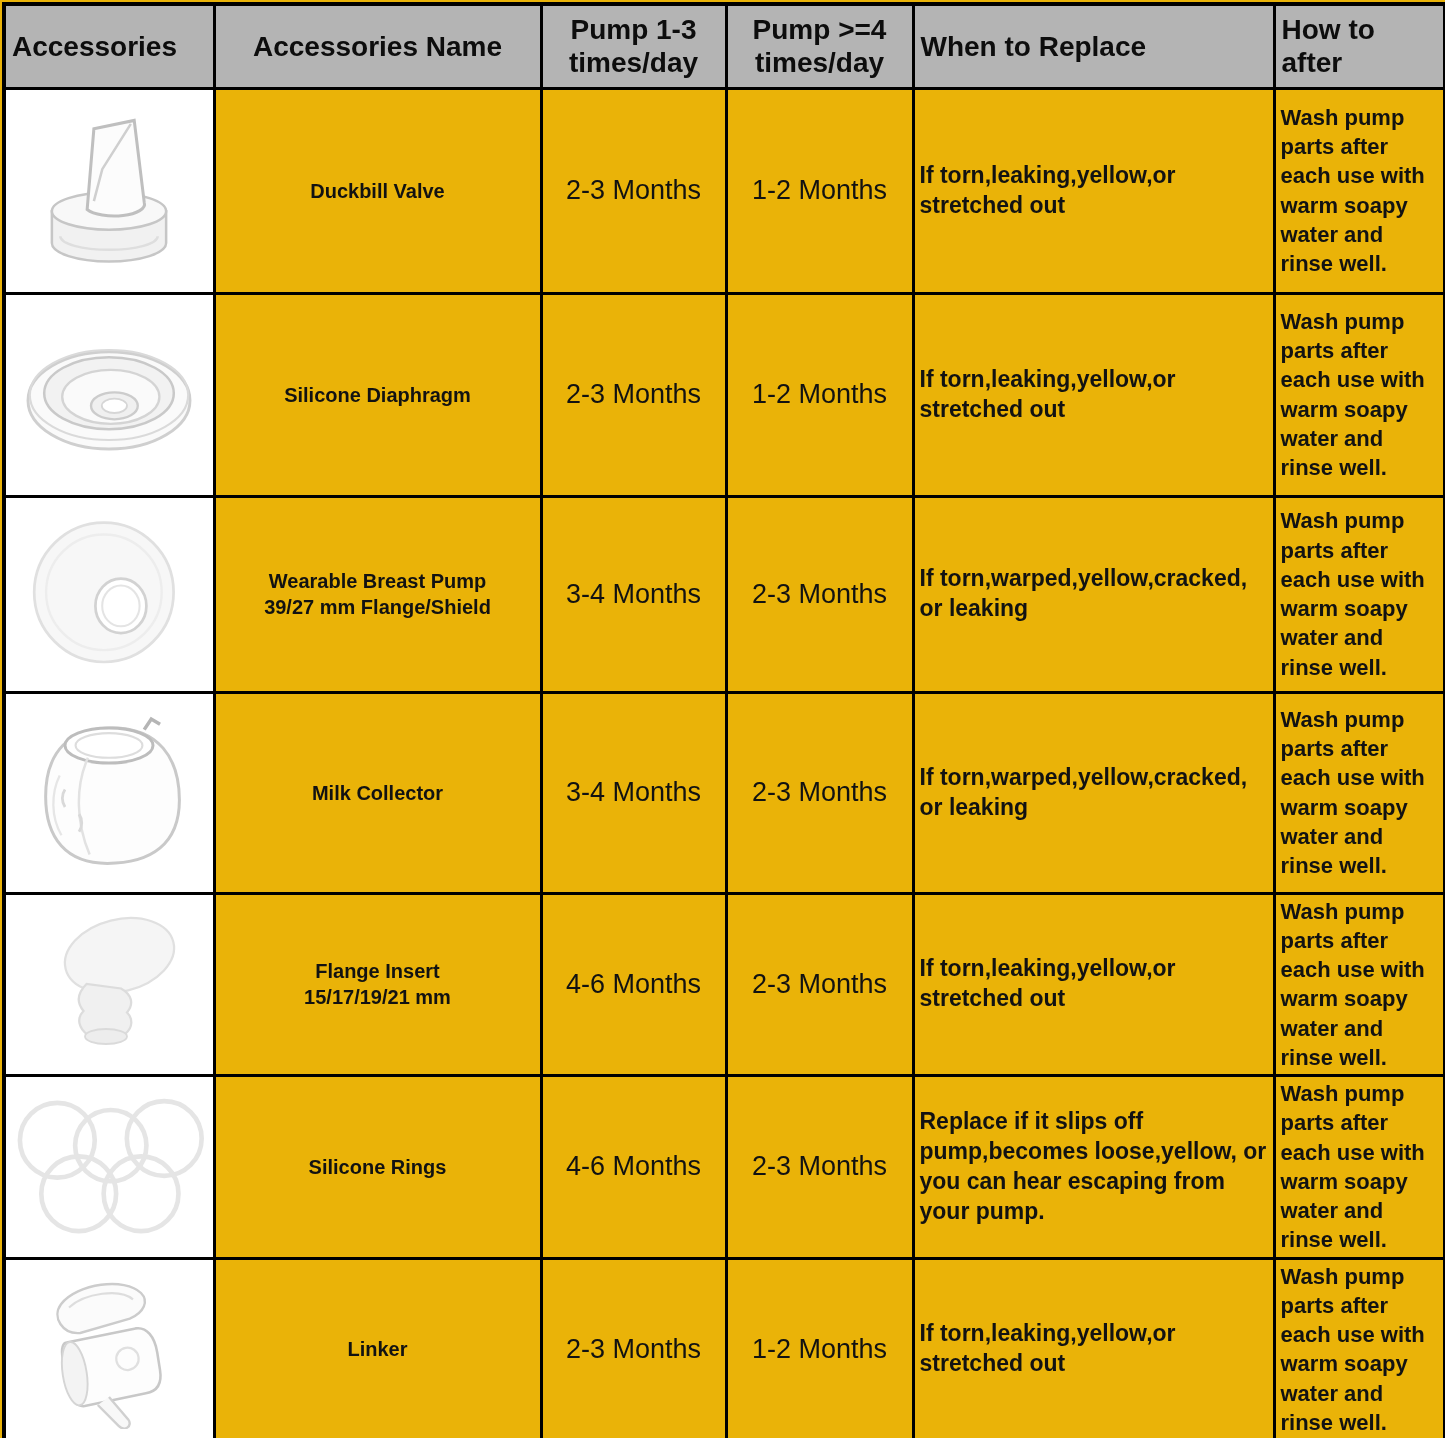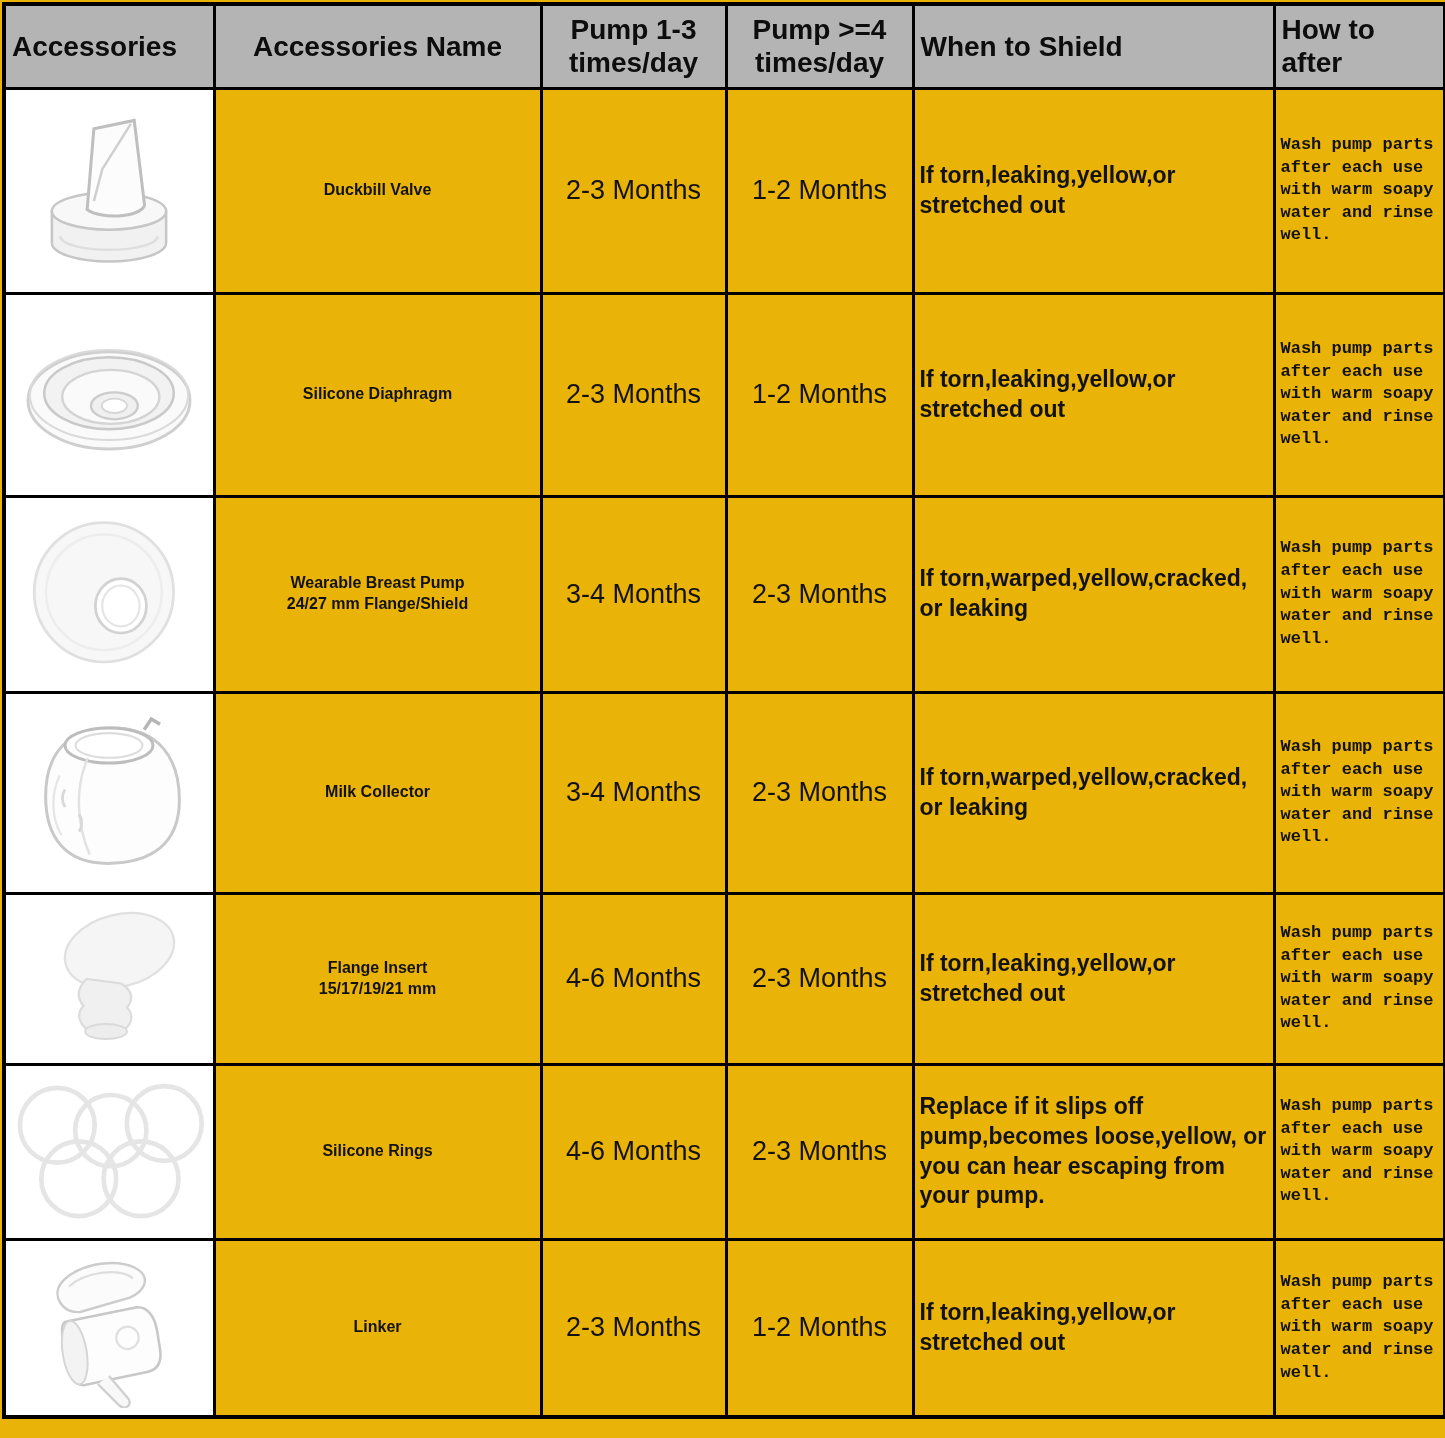--- a/index.html
+++ b/index.html
@@ -41,21 +41,21 @@
   tr.r2 { height: 203px; }
   tr.r3 { height: 196px; }
   tr.r4 { height: 201px; }
   tr.r5 { height: 171px; }
   tr.r6 { height: 175px; }
   tr.r7 { height: 178px; }
   td.img-cell { text-align: center; padding: 2px; background: #ffffff; }
   td.name-cell {
     text-align: center;
     font-weight: bold;
-    font-size: 16px;
+    font-size: 20px;
     line-height: 1.3;
     padding: 2px 6px;
     white-space: pre-line;
     margin-top: 24px;
   }
   td.month-cell {
     text-align: center;
     font-weight: normal;
     font-size: 27px;
     padding: 2px;
@@ -64,24 +64,23 @@
     text-align: left;
     font-weight: bold;
     font-size: 23px;
     line-height: 1.3;
     padding: 2px 4px 2px 5px;
     margin-top: 24px;
   }
   td.clean-cell {
     text-align: left;
     font-weight: bold;
-    font-size: 17px;
+    font-size: 22px;
     line-height: 1.33;
     padding: 2px 2px 2px 5px;
-    font-family: Liberation Mono, monospace;
   }
   svg { display: block; margin: 0 auto; }
 </style>
 </head>
 <body>
 
 <div class="page">
 <table class="acc-table">
   <colgroup>
     <col style="width:210px">
@@ -90,21 +89,21 @@
     <col style="width:187px">
         <col style="width:361px">
         <col style="width:171px">
   </colgroup>
   <thead>
     <tr class="rh">
       <th class="h-left">Accessories</th>
       <th class="h-center">Accessories Name</th>
       <th class="h-center">Pump 1-3 times/day</th>
       <th class="h-center">Pump &gt;=4 times/day</th>
-      <th class="h-left">When to Shield</th>
+      <th class="h-left">When to Replace</th>
       <th class="h-left">How to after</th>
     </tr>
   </thead>
   <tbody>
 
     <tr class="r1">
       <td class="img-cell">
         <svg viewBox="0 0 100 100" width="168" height="168">
           <path d="M16 62 L16 81 A34 11 0 0 0 84 81 L84 62 Z" fill="#f1f1f1" stroke="#c6c6c6" stroke-width="1.5"></path>
           <path d="M21 77 A29 8 0 0 0 79 77" fill="none" stroke="#dedede" stroke-width="1.5"></path>
@@ -141,21 +140,21 @@
     <tr class="r3">
       <td class="img-cell">
         <svg viewBox="0 0 100 100" width="170" height="170">
           <circle cx="47" cy="49" r="41" fill="#f7f7f7" stroke="#e0e0e0" stroke-width="1.6"></circle>
           <circle cx="47" cy="49" r="34" fill="none" stroke="#ededed" stroke-width="1.4"></circle>
           <ellipse cx="57" cy="57" rx="15" ry="16" fill="#ffffff" stroke="#d2d2d2" stroke-width="1.6"></ellipse>
           <ellipse cx="57" cy="57" rx="11" ry="12" fill="none" stroke="#e4e4e4" stroke-width="1.2"></ellipse>
         </svg>
       </td>
       <td class="name-cell">Wearable Breast Pump
-24/27 mm Flange/Shield</td>
+39/27 mm Flange/Shield</td>
       <td class="month-cell">3-4 Months</td>
       <td class="month-cell">2-3 Months</td>
       <td class="replace-cell">If torn,warped,yellow,cracked, or leaking</td>
       <td class="clean-cell">Wash pump parts after each use with warm soapy water and rinse well.</td>
     </tr>
 
     <tr class="r4">
       <td class="img-cell">
         <svg viewBox="0 0 100 100" width="176" height="176">
           <path d="M14 52 C14 26 28 13 52 13 C78 13 90 30 90 54 C90 79 74 90 49 90 C26 90 14 76 14 52 Z" fill="#fdfdfd" stroke="#c9c9c9" stroke-width="1.7"></path>

